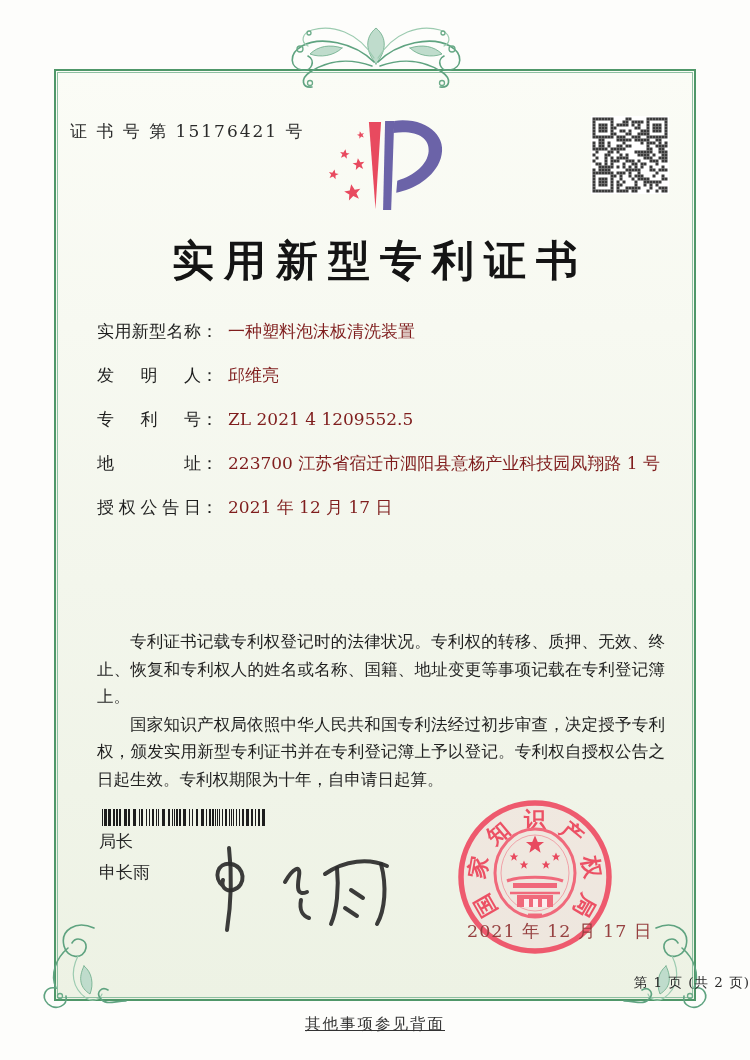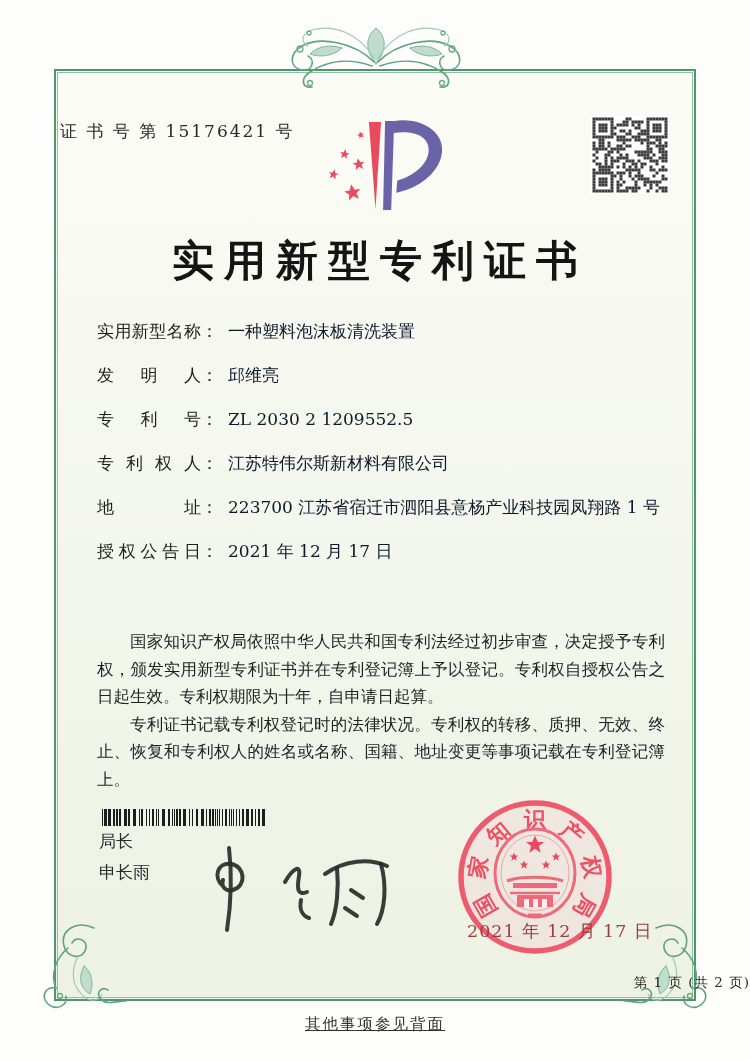--- a/index.html
+++ b/index.html
@@ -18,36 +18,36 @@
   .frame-inner{
     position:absolute; inset:1px; border:1px solid #8ec0a2; pointer-events:none;
   }
   .orn{ position:absolute; pointer-events:none; }
   .orn path{ fill:none; stroke:#5fa380; stroke-width:1.6; stroke-linecap:round; }
   .orn .lt{ stroke:#9ccbb0; stroke-width:1.2; }
   .orn .fl{ fill:#bfdccc; stroke:#6aab88; stroke-width:.8; }
   .orn circle{ fill:none; stroke:#6aab88; stroke-width:1.3; }
 
   
-  .cert-no{ position:absolute; left:60px; top:120px; font-size:17px; letter-spacing:2px; color:#2a2a2a; }
+  .cert-no{ position:absolute; left:70px; top:120px; font-size:17px; letter-spacing:2px; color:#2a2a2a; }
   .logo{ position:absolute; left:296px; top:106px; }
   .qr{ position:absolute; left:591px; top:116px; width:78px; height:78px; background:#fff; }
   .qr svg rect{ fill:#3a3a3a; }
   .title{
     position:absolute; left:0; top:233px; width:750px; text-align:center;
     font-size:42px; font-weight:600; letter-spacing:10px; padding-left:10px; box-sizing:border-box;
     color:#141414;
   }
 
   
   .fields{ position:absolute; left:97px; top:321px; width:568px; font-size:17px; }
   .frow{ height:44px; line-height:20px; position:relative; white-space:nowrap; }
   .flabel{ display:inline-block; width:104px; text-align:justify; text-align-last:justify; color:#1e1e1e; }
   .fcolon{ padding-right:10px; }
-  .fvalue{ color:#0f172a; }
+  .fvalue{ color:#7f1d1d; }
   .grant2{ position:absolute; left:278px; top:0; }
 
   
   .paras{ position:absolute; left:97px; top:628px; width:568px; font-size:16.5px; line-height:27.6px; text-align:justify; color:#1f1f1f; }
   .paras p{ margin:0; text-indent:2em; }
 
   
   .barcode{ position:absolute; left:102px; top:809px; }
   .barcode rect{ fill:#1d1d1d; }
   .sig-block{ position:absolute; left:99px; top:826px; font-family:"DejaVu Sans", sans-serif; font-size:17px; line-height:31px; color:#2a2a2a; }
@@ -461,36 +461,33 @@
   <div class="title">实用新型专利证书</div>
 
   <div class="fields">
     <div class="frow">
       <span class="flabel">实用新型名称</span><span class="fcolon">：</span><span class="fvalue">一种塑料泡沫板清洗装置</span>
     </div>
     <div class="frow">
       <span class="flabel">发明人</span><span class="fcolon">：</span><span class="fvalue">邱维亮</span>
     </div>
     <div class="frow">
-      <span class="flabel">专利号</span><span class="fcolon">：</span><span class="fvalue">ZL 2030 2 1209552.5</span>
-    </div>
-    <div class="frow">
-      <span class="flabel">专利权人</span><span class="fcolon">：</span><span class="fvalue">江苏特伟尔斯新材料有限公司</span>
+      <span class="flabel">专利号</span><span class="fcolon">：</span><span class="fvalue">ZL 2021 4 1209552.5</span>
     </div>
     <div class="frow">
       <span class="flabel">地址</span><span class="fcolon">：</span><span class="fvalue">223700 江苏省宿迁市泗阳县意杨产业科技园凤翔路 1 号</span>
     </div>
     <div class="frow">
       <span class="flabel">授权公告日</span><span class="fcolon">：</span><span class="fvalue">2021 年 12 月 17 日</span>
     </div>
   </div>
 
   <div class="paras">
+    <p>专利证书记载专利权登记时的法律状况。专利权的转移、质押、无效、终止、恢复和专利权人的姓名或名称、国籍、地址变更等事项记载在专利登记簿上。</p>
     <p>国家知识产权局依照中华人民共和国专利法经过初步审查，决定授予专利权，颁发实用新型专利证书并在专利登记簿上予以登记。专利权自授权公告之日起生效。专利权期限为十年，自申请日起算。</p>
-    <p>专利证书记载专利权登记时的法律状况。专利权的转移、质押、无效、终止、恢复和专利权人的姓名或名称、国籍、地址变更等事项记载在专利登记簿上。</p>
   </div>
 
   <svg class="barcode" width="168" height="18" viewBox="0 0 168 18">
       <g id="barcode-bars">
         <rect x="0" y="0" width="1" height="17"></rect>
         <rect x="2" y="0" width="3" height="17"></rect>
         <rect x="6" y="0" width="3" height="17"></rect>
         <rect x="11" y="0" width="2" height="17"></rect>
         <rect x="14" y="0" width="2" height="17"></rect>
         <rect x="17" y="0" width="2" height="17"></rect>

